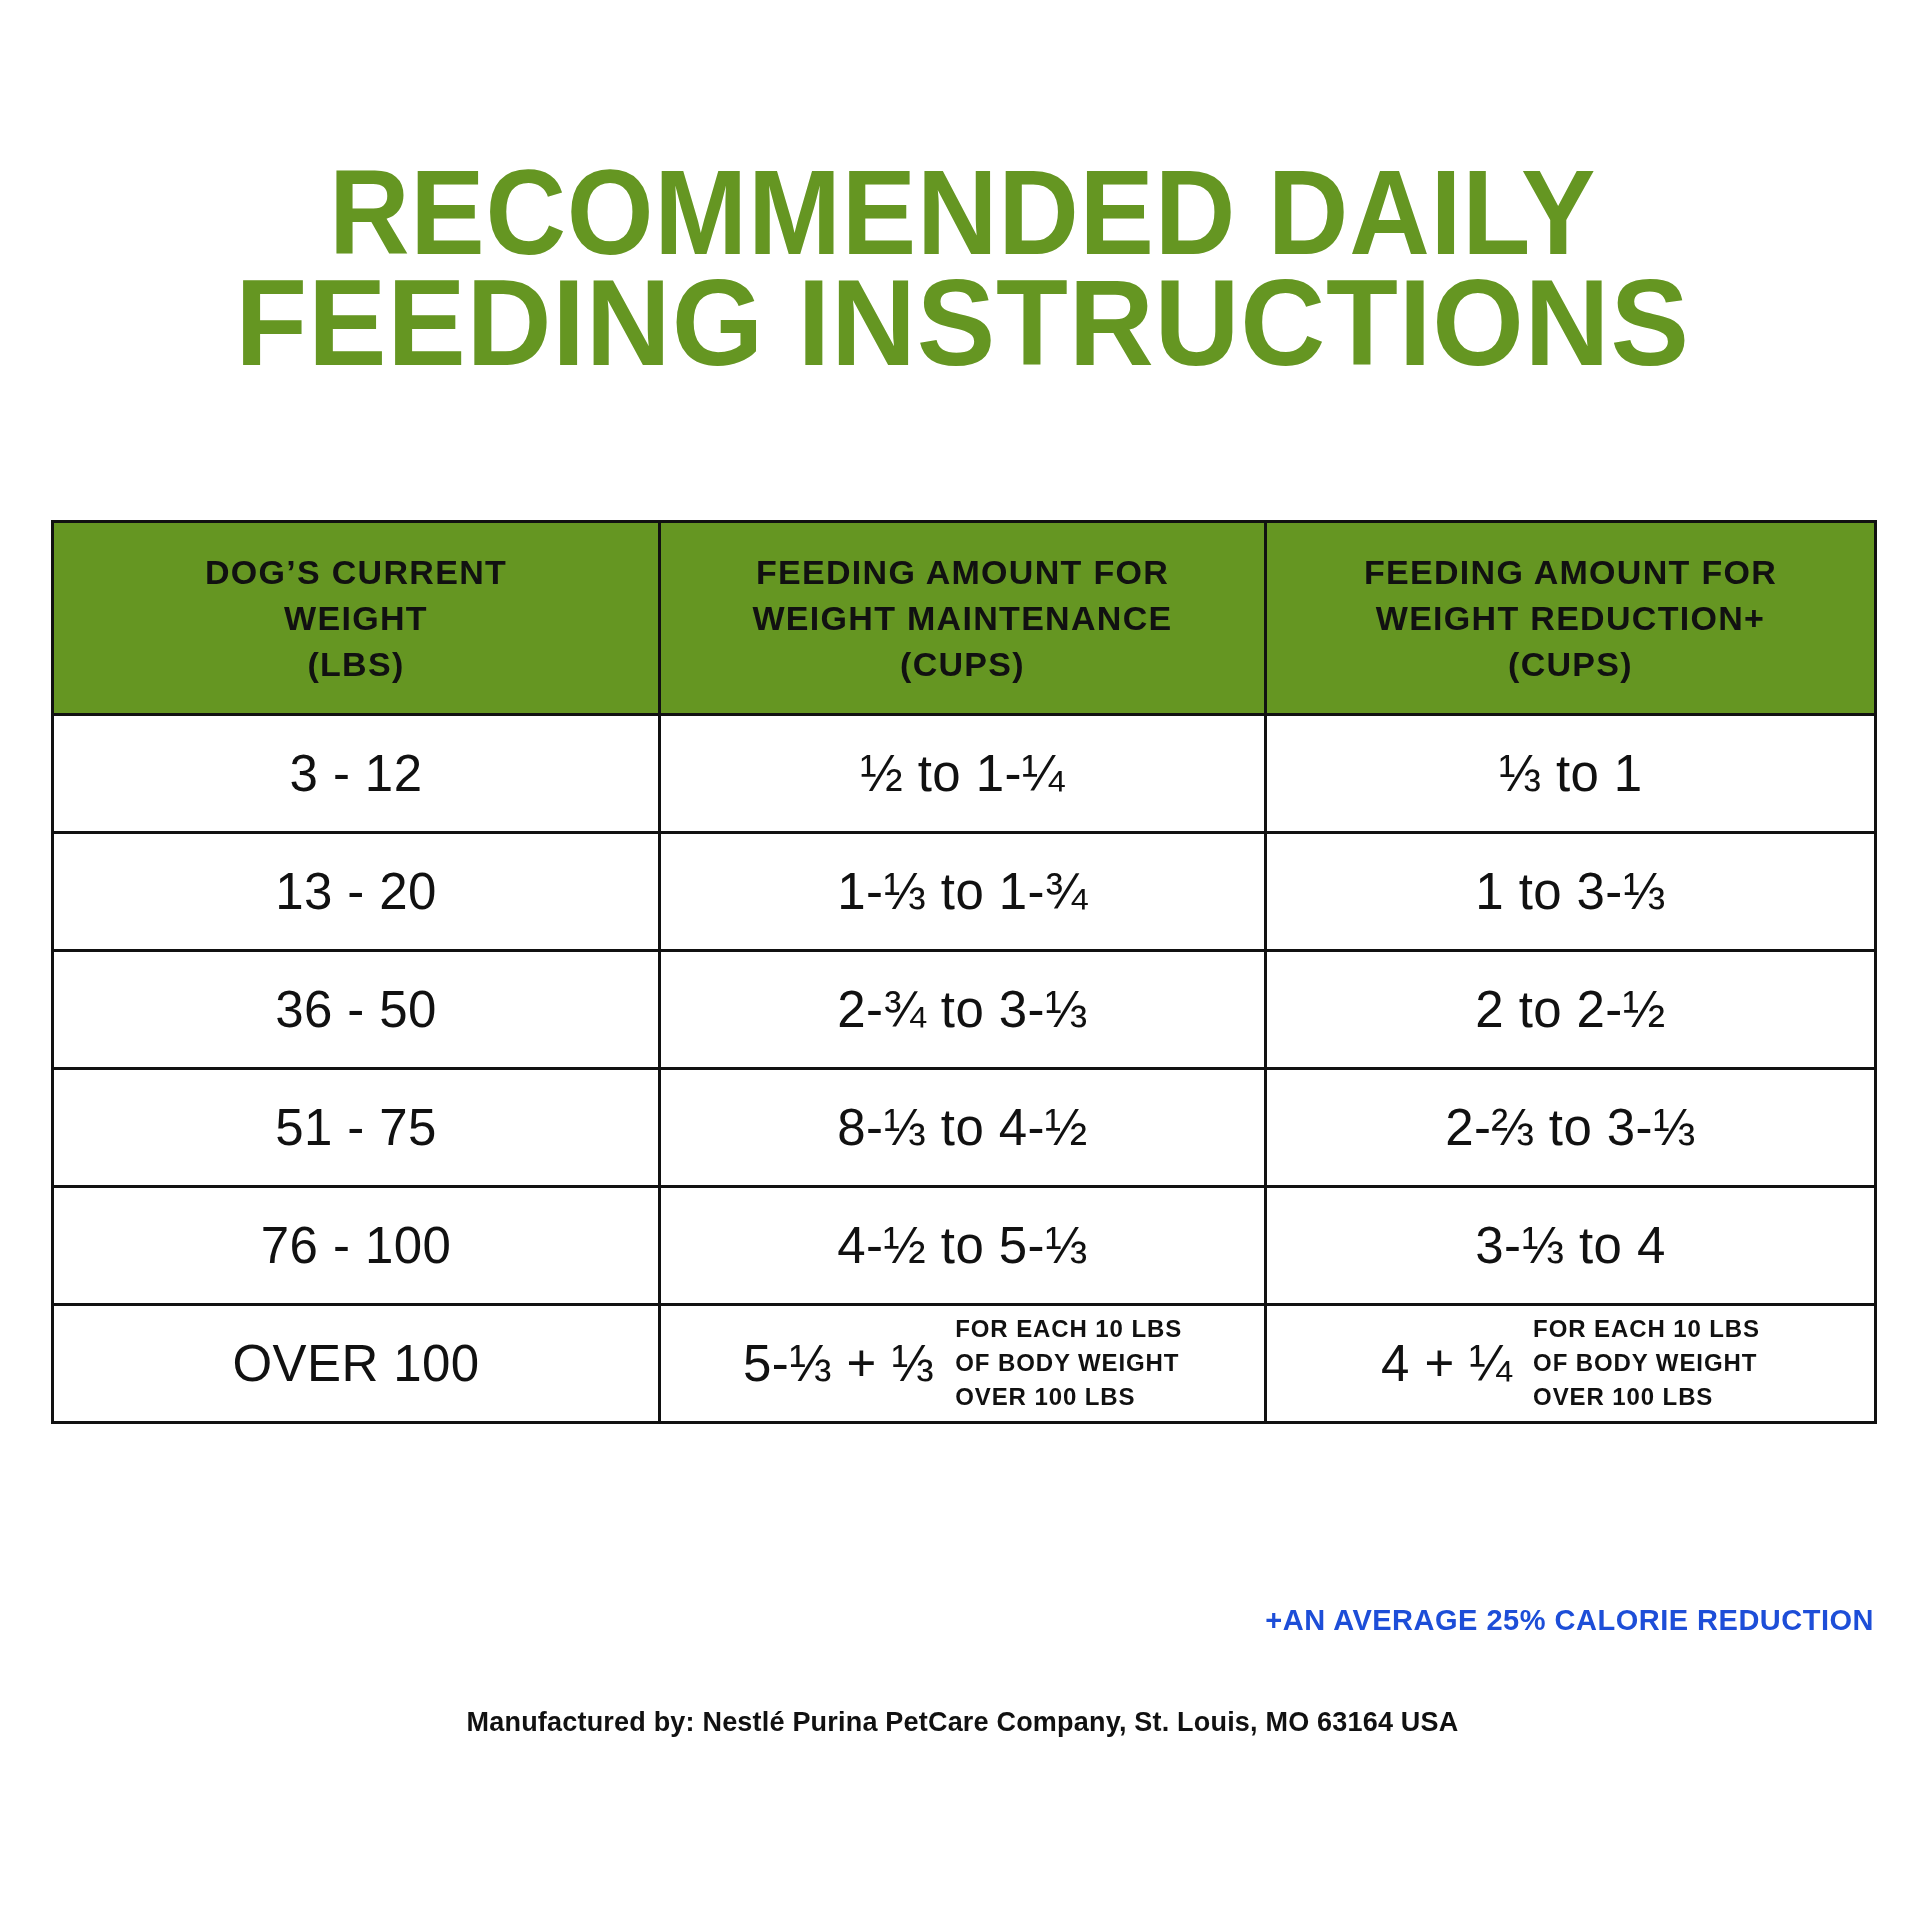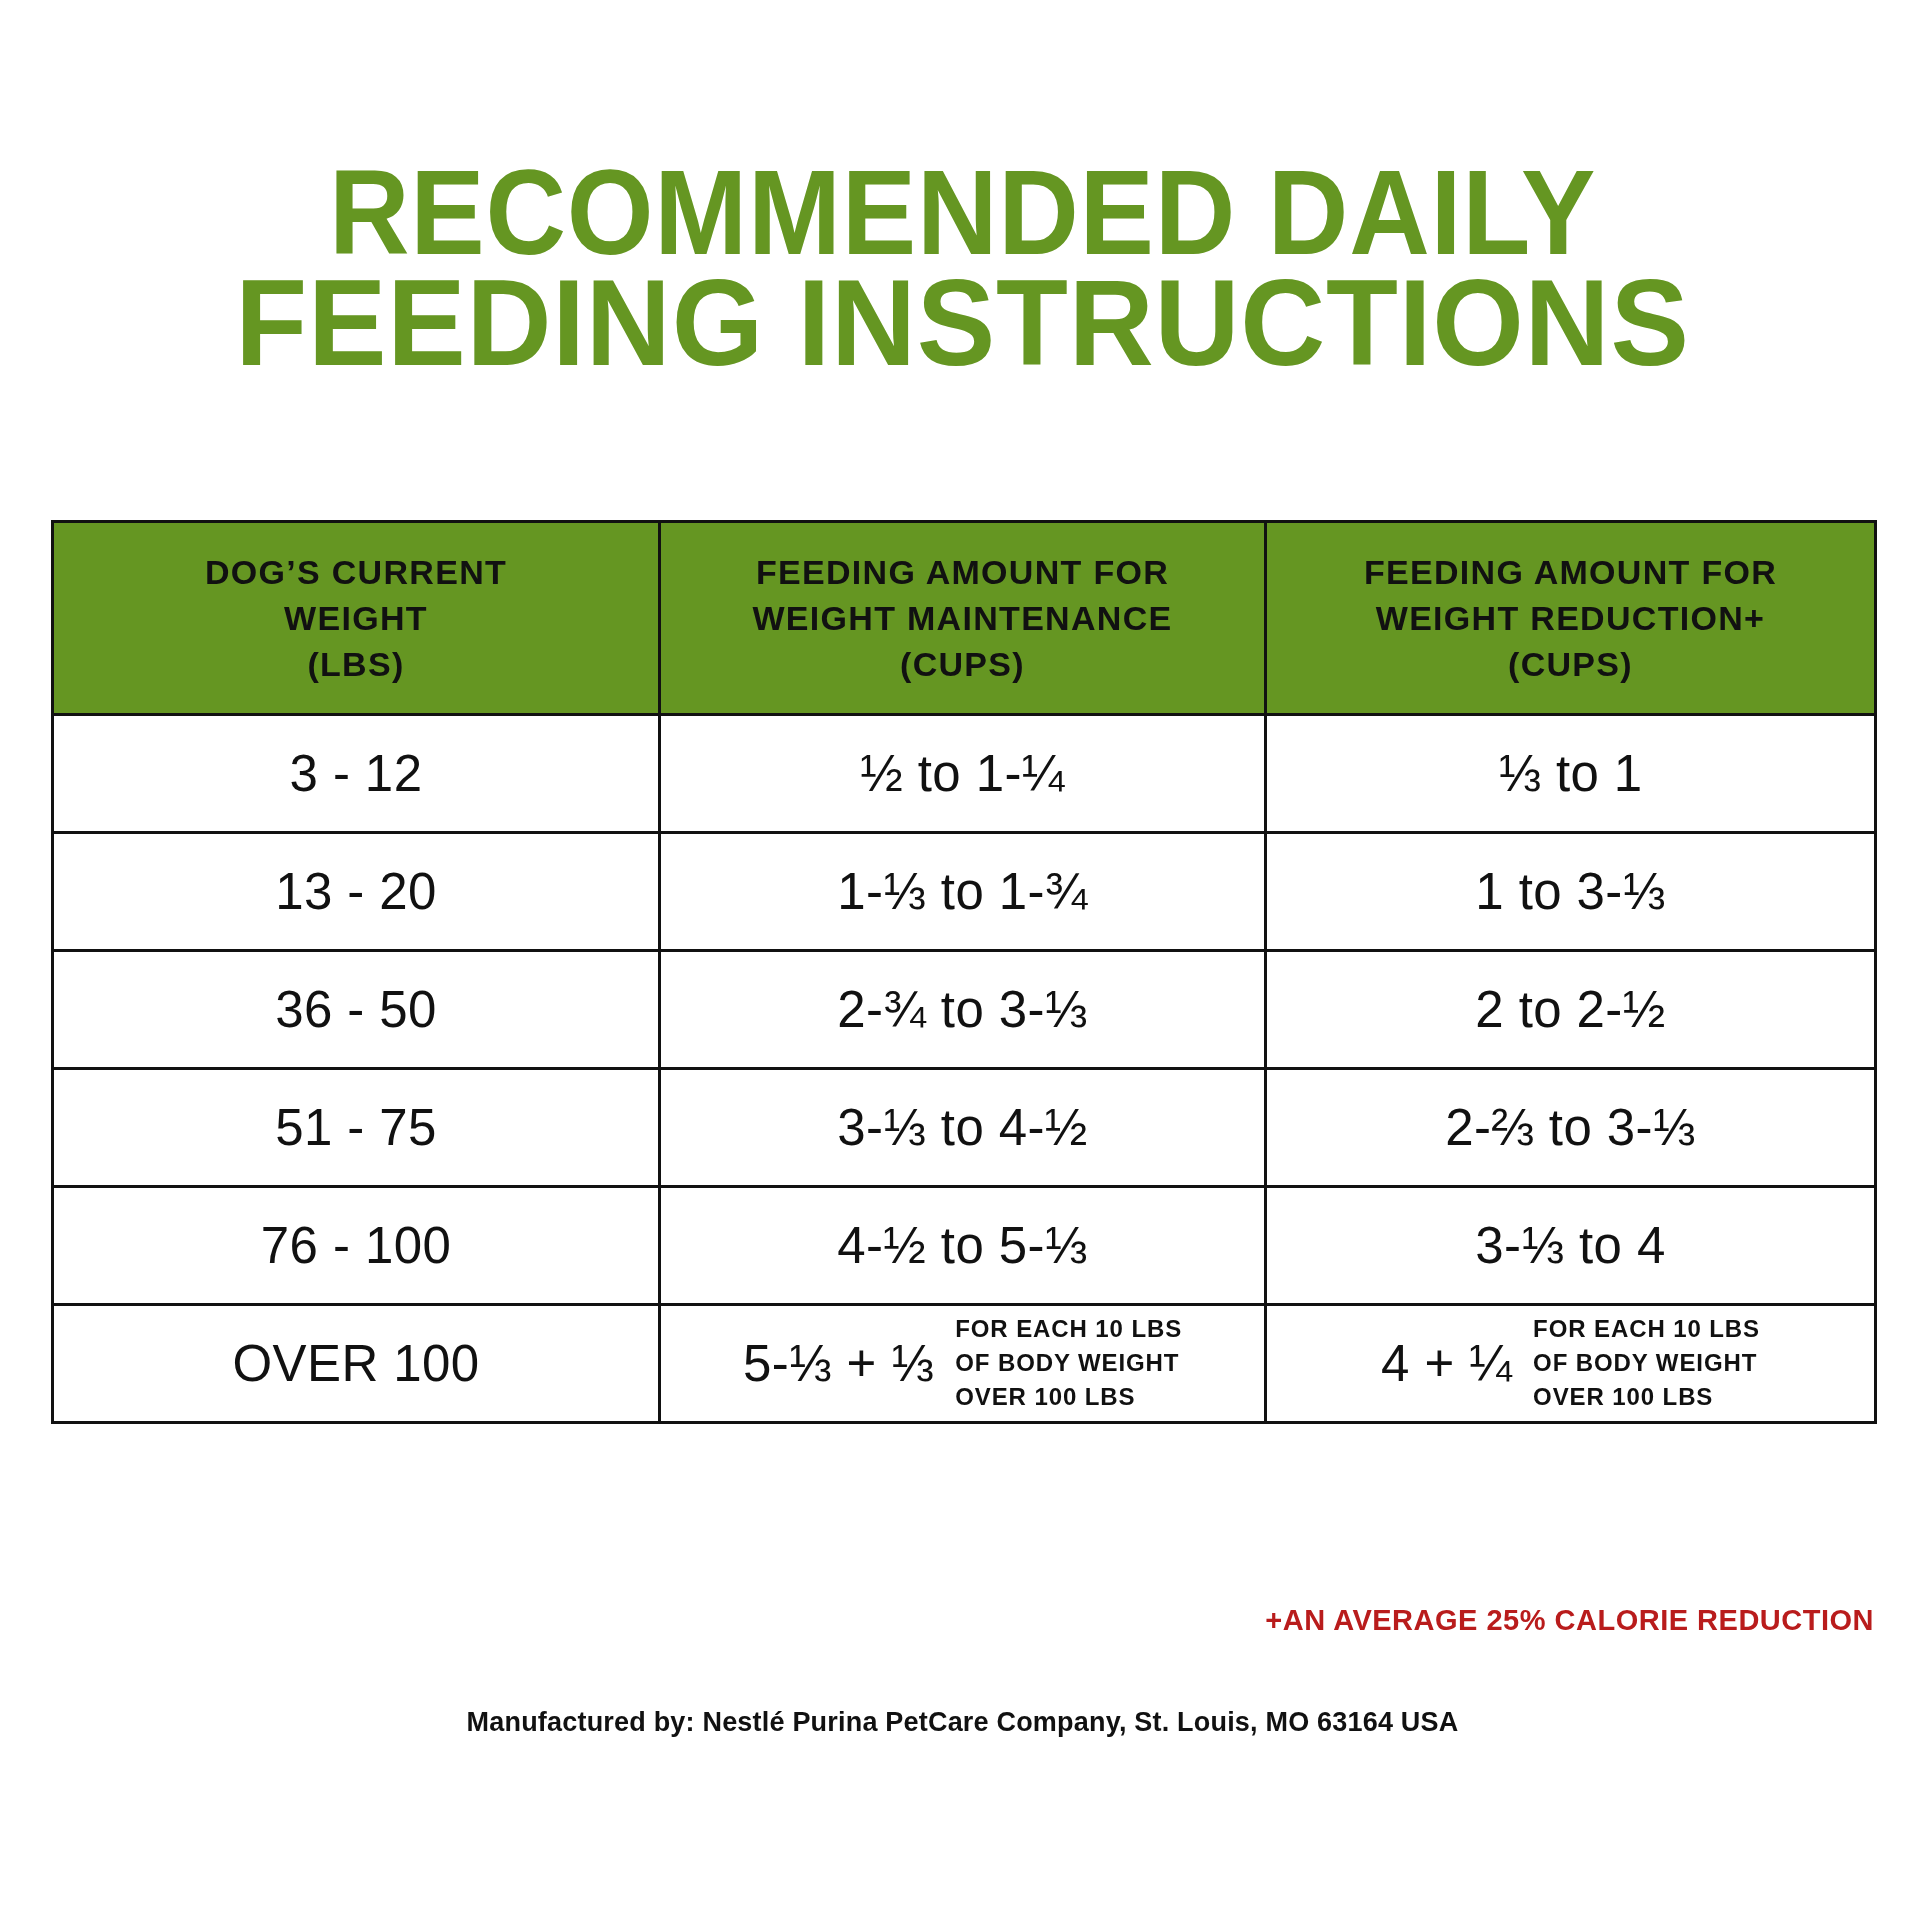--- a/index.html
+++ b/index.html
@@ -121,21 +121,21 @@
   
   .footnote-reduction {
     position: absolute;
     left: 51px;
     top: 1604px;
     width: 1823px;
     text-align: right;
     font-size: 29px;
     font-weight: 700;
     letter-spacing: 0.5px;
-    color: #b91c1c;
+    color: #1d4ed8;
     white-space: nowrap;
   }
   .footnote-manufacturer {
     position: absolute;
     left: 0;
     top: 1707px;
     width: 1925px;
     text-align: center;
     font-size: 27px;
     font-weight: 700;
@@ -195,21 +195,21 @@
 
 
       <tr>
         <td class="weight-cell">36 - 50</td>
         <td>2-¾ to 3-⅓</td>
         <td>2 to 2-½</td>
       </tr>
 
       <tr>
         <td class="weight-cell">51 - 75</td>
-        <td>3-⅓ to 4-½</td>
+        <td>8-⅓ to 4-½</td>
         <td>2-⅔ to 3-⅓</td>
       </tr>
 
       <tr>
         <td class="weight-cell">76 - 100</td>
         <td>4-½ to 5-⅓</td>
         <td>3-⅓ to 4</td>
       </tr>
 
       <tr>

